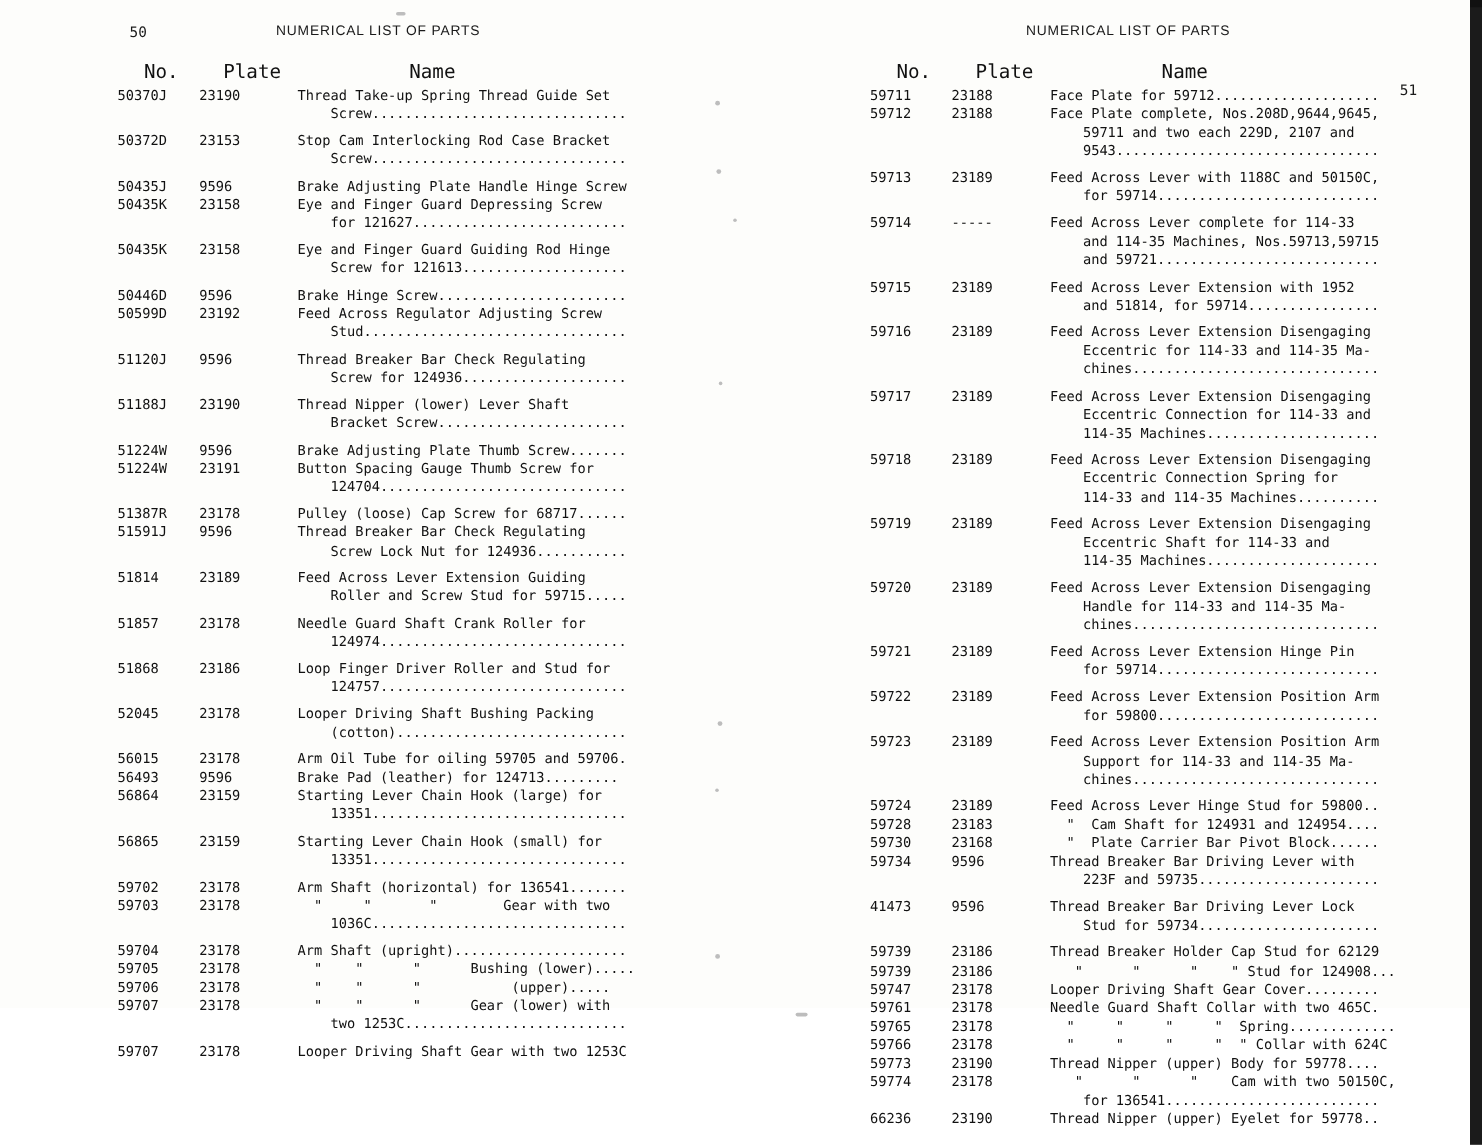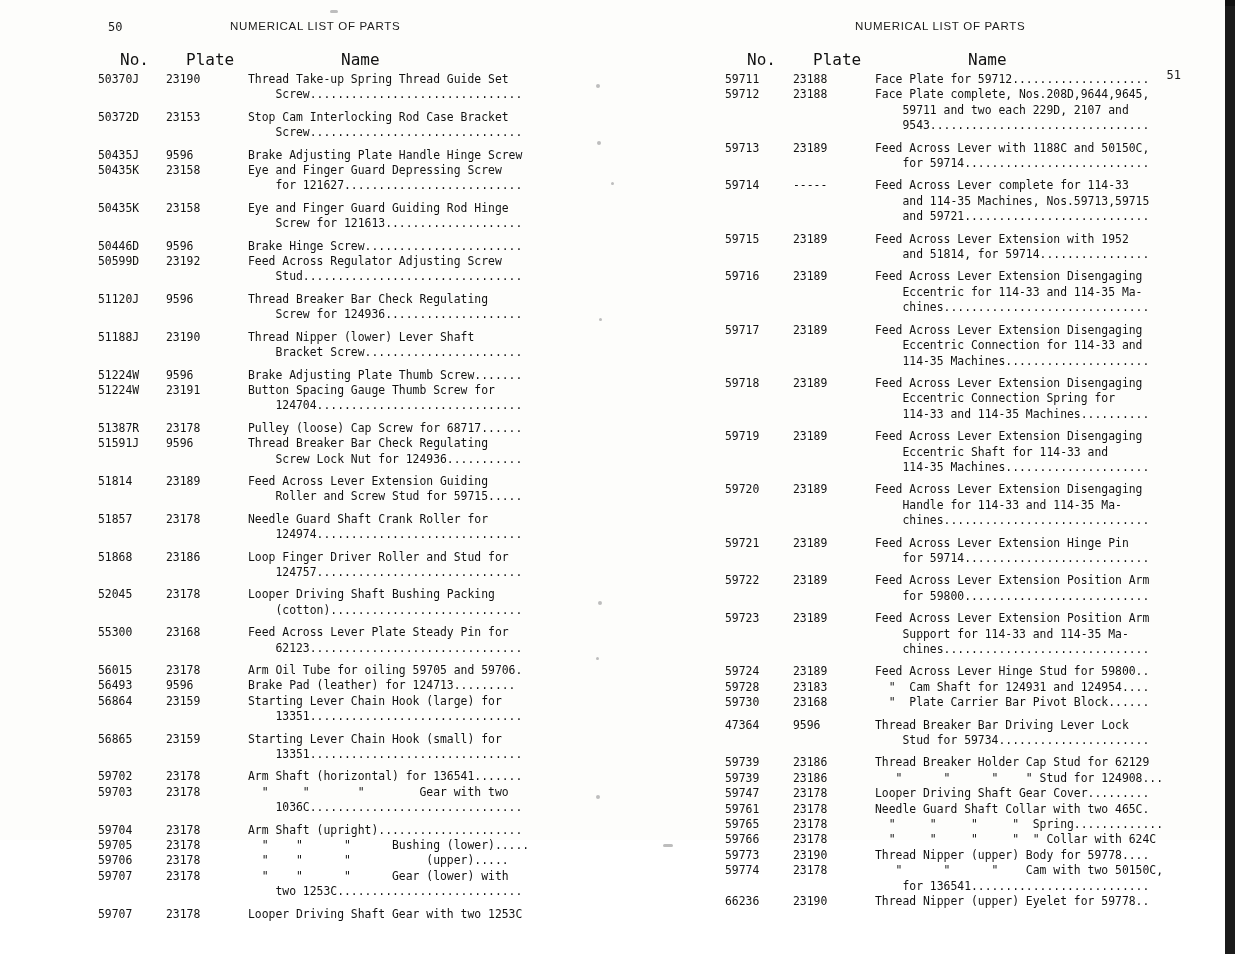--- a/index.html
+++ b/index.html
@@ -225,26 +225,20 @@
             <td class="c-name">Loop Finger Driver Roller and Stud for
     124757..............................</td>
           </tr>
           <tr class="spaced">
             <td class="c-no">52045</td>
             <td class="c-plate">23178</td>
             <td class="c-name">Looper Driving Shaft Bushing Packing
     (cotton)............................</td>
           </tr>
           <tr class="spaced">
-            <td class="c-no">55300</td>
-            <td class="c-plate">23168</td>
-            <td class="c-name">Feed Across Lever Plate Steady Pin for
-    62123...............................</td>
-          </tr>
-          <tr class="spaced">
             <td class="c-no">56015</td>
             <td class="c-plate">23178</td>
             <td class="c-name">Arm Oil Tube for oiling 59705 and 59706.</td>
           </tr>
           <tr class="tight">
             <td class="c-no">56493</td>
             <td class="c-plate">9596</td>
             <td class="c-name">Brake Pad (leather) for 124713.........</td>
           </tr>
           <tr class="tight">
@@ -405,22 +399,28 @@
           <tr class="tight">
             <td class="c-no">59728</td>
             <td class="c-plate">23183</td>
             <td class="c-name">  "  Cam Shaft for 124931 and 124954....</td>
           </tr>
           <tr class="tight">
             <td class="c-no">59730</td>
             <td class="c-plate">23168</td>
             <td class="c-name">  "  Plate Carrier Bar Pivot Block......</td>
           </tr>
-          <tr class="spaced">
-            <td class="c-no">47364</td>
+          <tr class="tight">
+            <td class="c-no">59734</td>
+            <td class="c-plate">9596</td>
+            <td class="c-name">Thread Breaker Bar Driving Lever with
+    223F and 59735......................</td>
+          </tr>
+          <tr class="spaced">
+            <td class="c-no">41473</td>
             <td class="c-plate">9596</td>
             <td class="c-name">Thread Breaker Bar Driving Lever Lock
     Stud for 59734......................</td>
           </tr>
           <tr class="spaced">
             <td class="c-no">59739</td>
             <td class="c-plate">23186</td>
             <td class="c-name">Thread Breaker Holder Cap Stud for 62129</td>
           </tr>
           <tr class="tight">

